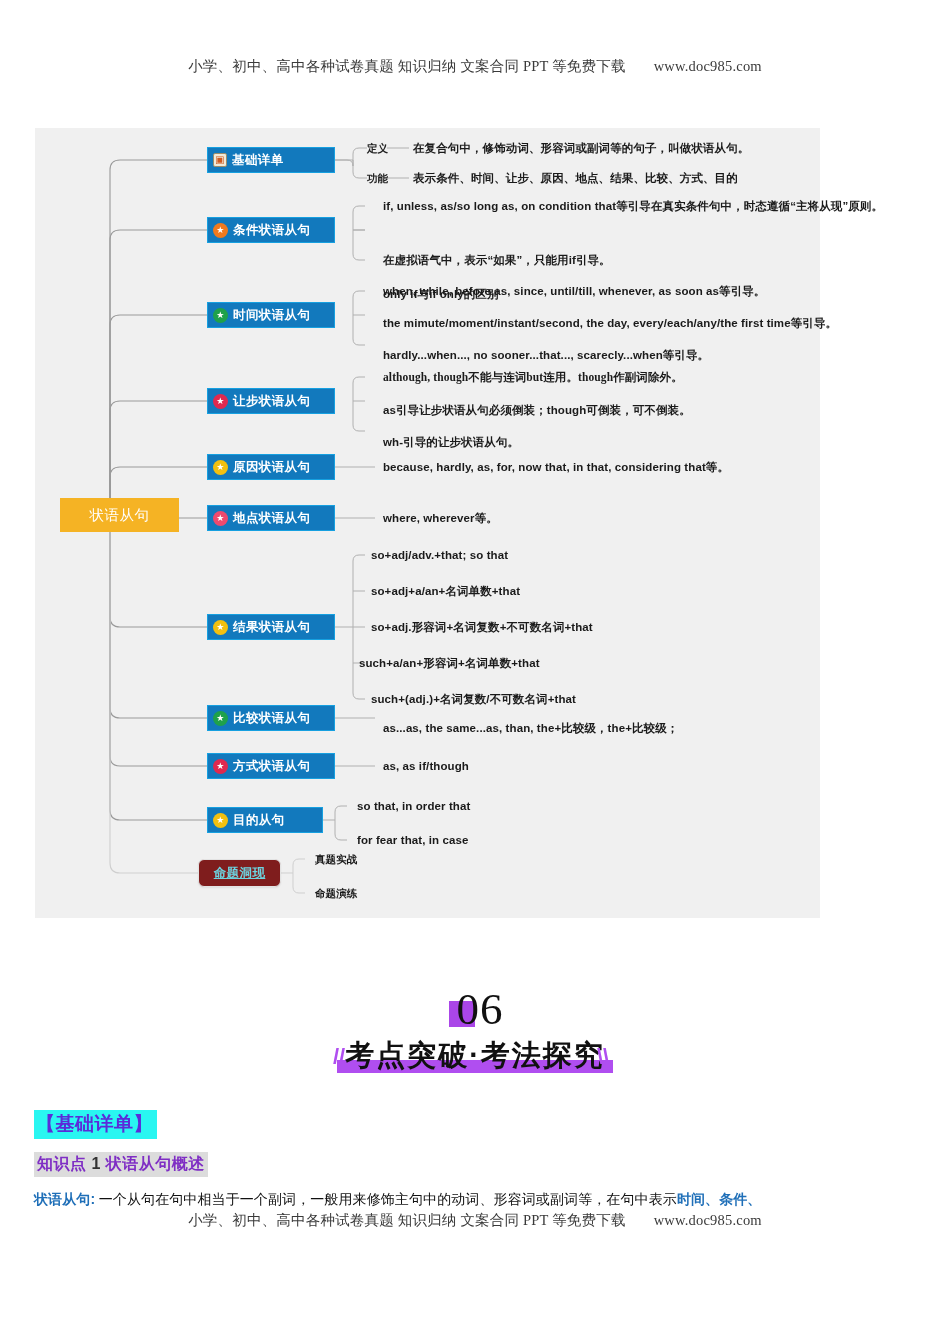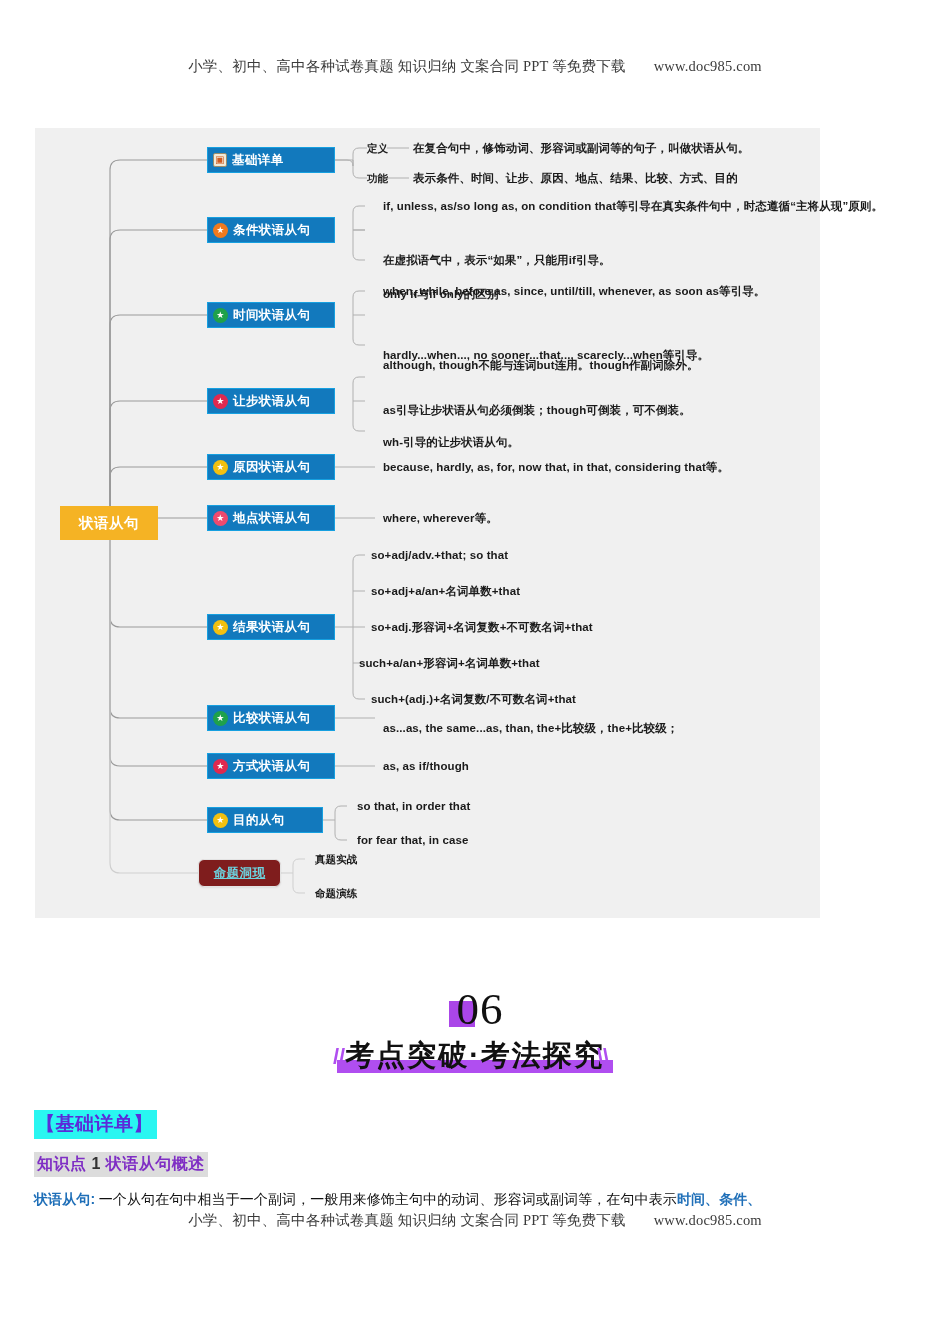--- a/index.html
+++ b/index.html
@@ -41,26 +41,26 @@
 
   svg.connectors {
     position: absolute; left: 0; top: 0;
     width: 785px; height: 790px;
     pointer-events: none;
   }
 
   
   .root-node {
     position: absolute;
-    left: 25px; top: 378px;
-    width: 98px; height: 34px;
+    left: 25px; top: 370px;
+    width: 119px; height: 34px;
     background: #f5b324;
     color: #ffffff;
     font-size: 14.5px;
-    font-weight: bold;
+    font-weight: normal;
     display: flex; align-items: center; justify-content: center;
     letter-spacing: .5px;
   }
 
   
   .branch {
     position: absolute;
     height: 26px;
     background: #1279bd;
     border: 1px solid #16a0e0;
@@ -306,27 +306,28 @@
     </div>
     <div class="leaf" style="left:348px; top:73px;">if, unless, as/so long as, on condition that等引导在真实条件句中，时态遵循“主将从现”原则。</div>
     <div class="leaf" style="left:348px; top:127px;">在虚拟语气中，表示“如果”，只能用if引导。</div>
     <div class="leaf" style="left:348px; top:161px;">only if与if only的区别</div>
 
     <div class="branch" style="left:172px; top:174px; width:128px;">
       <span class="bicon" style="background:#1fa14a;">★</span>
       <span>时间状语从句</span>
     </div>
     <div class="leaf" style="left:348px; top:158px;">when, while, before,as, since, until/till, whenever, as soon as等引导。</div>
+    <div class="leaf" style="left:348px; top:190px;">the mimute/moment/instant/second, the day, every/each/any/the first time等引导。</div>
     <div class="leaf" style="left:348px; top:222px;">hardly...when..., no sooner...that..., scarecly...when等引导。</div>
 
     <div class="branch" style="left:172px; top:260px; width:128px;">
       <span class="bicon" style="background:#e0294f;">★</span>
       <span>让步状语从句</span>
     </div>
-    <div class="leaf" style="left:348px; top:232px;">although, though不能与连词but连用。though作副词除外。</div>
+    <div class="leaf" style="left:348px; top:244px;font-family:Liberation Serif, serif;">although, though不能与连词but连用。though作副词除外。</div>
     <div class="leaf" style="left:348px; top:277px;">as引导让步状语从句必须倒装；though可倒装，可不倒装。</div>
     <div class="leaf" style="left:348px; top:309px;">wh-引导的让步状语从句。</div>
 
     <div class="branch" style="left:172px; top:326px; width:128px;">
       <span class="bicon" style="background:#f2c010;">★</span>
       <span>原因状语从句</span>
     </div>
     <div class="leaf" style="left:348px; top:334px;">because, hardly, as, for, now that, in that, considering that等。</div>
 
     <div class="branch" style="left:172px; top:377px; width:128px;">

